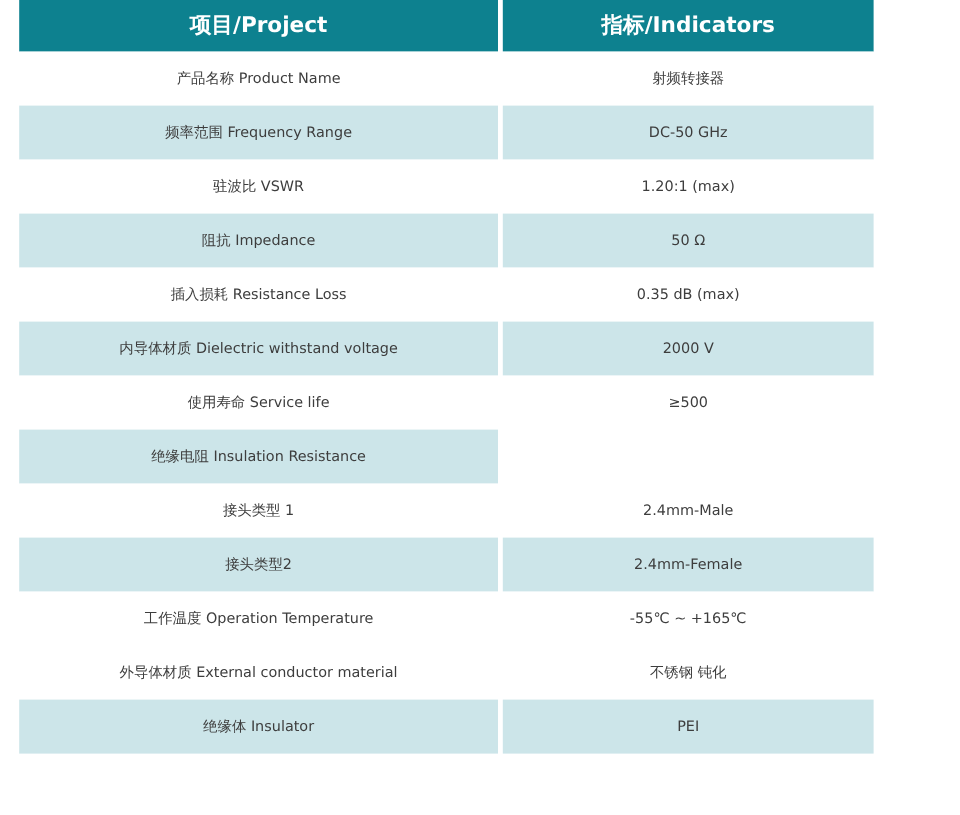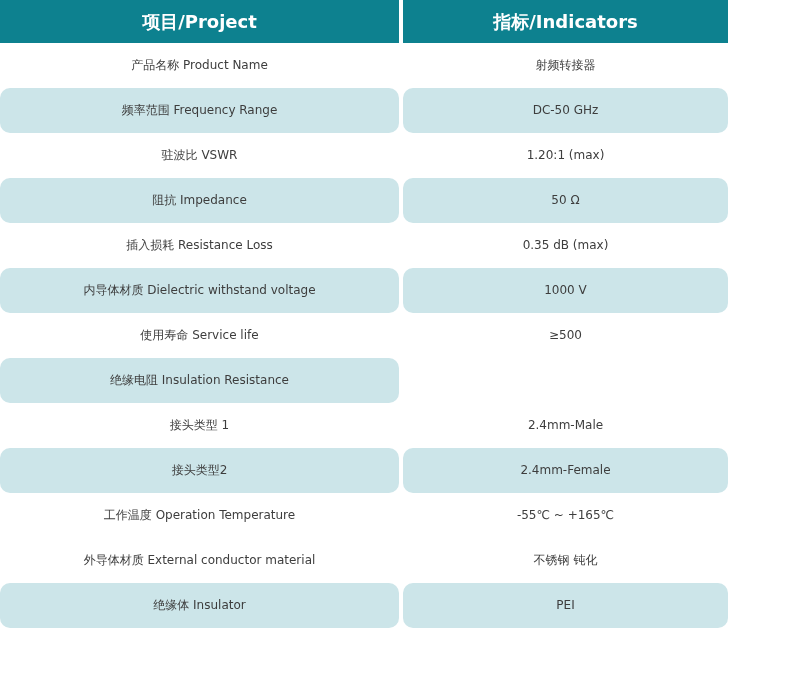--- a/index.html
+++ b/index.html
@@ -19,38 +19,38 @@
   .page {
     width: 800px;
     height: 679px;
     background: #ffffff;
     overflow: hidden;
   }
   .spec-table {
     width: 728px;
     display: flex;
     flex-direction: column;
+    padding-left: 16px;
   }
   .row {
     display: flex;
     height: 45px;
     font-size: 12px;
     color: var(--body-text);
   }
   .row .cell {
     display: flex;
     align-items: center;
     justify-content: center;
     background: var(--row-bg);
     text-align: center;
     line-height: 1.2;
   }
   .row.alt .cell {
     background: var(--row-alt-bg);
-    border-radius: 10px;
   }
   .cell.left  { width: 399px; }
   .cell.right { flex: 1; }
   .divider {
     width: 4px;
     background: #ffffff;
     flex: 0 0 4px;
   }
   .header-row {
     height: 43px;
@@ -101,21 +101,21 @@
 
   <div class="row">
     <div class="cell left">插入损耗 Resistance Loss</div>
     <div class="divider"></div>
     <div class="cell right">0.35 dB (max)</div>
   </div>
 
   <div class="row alt">
     <div class="cell left">内导体材质 Dielectric withstand voltage</div>
     <div class="divider"></div>
-    <div class="cell right">1000 V</div>
+    <div class="cell right">2000 V</div>
   </div>
 
   <div class="row">
     <div class="cell left">使用寿命 Service life</div>
     <div class="divider"></div>
     <div class="cell right">≥500</div>
   </div>
 
   <div class="row alt">
     <div class="cell left">绝缘电阻 Insulation Resistance</div>

